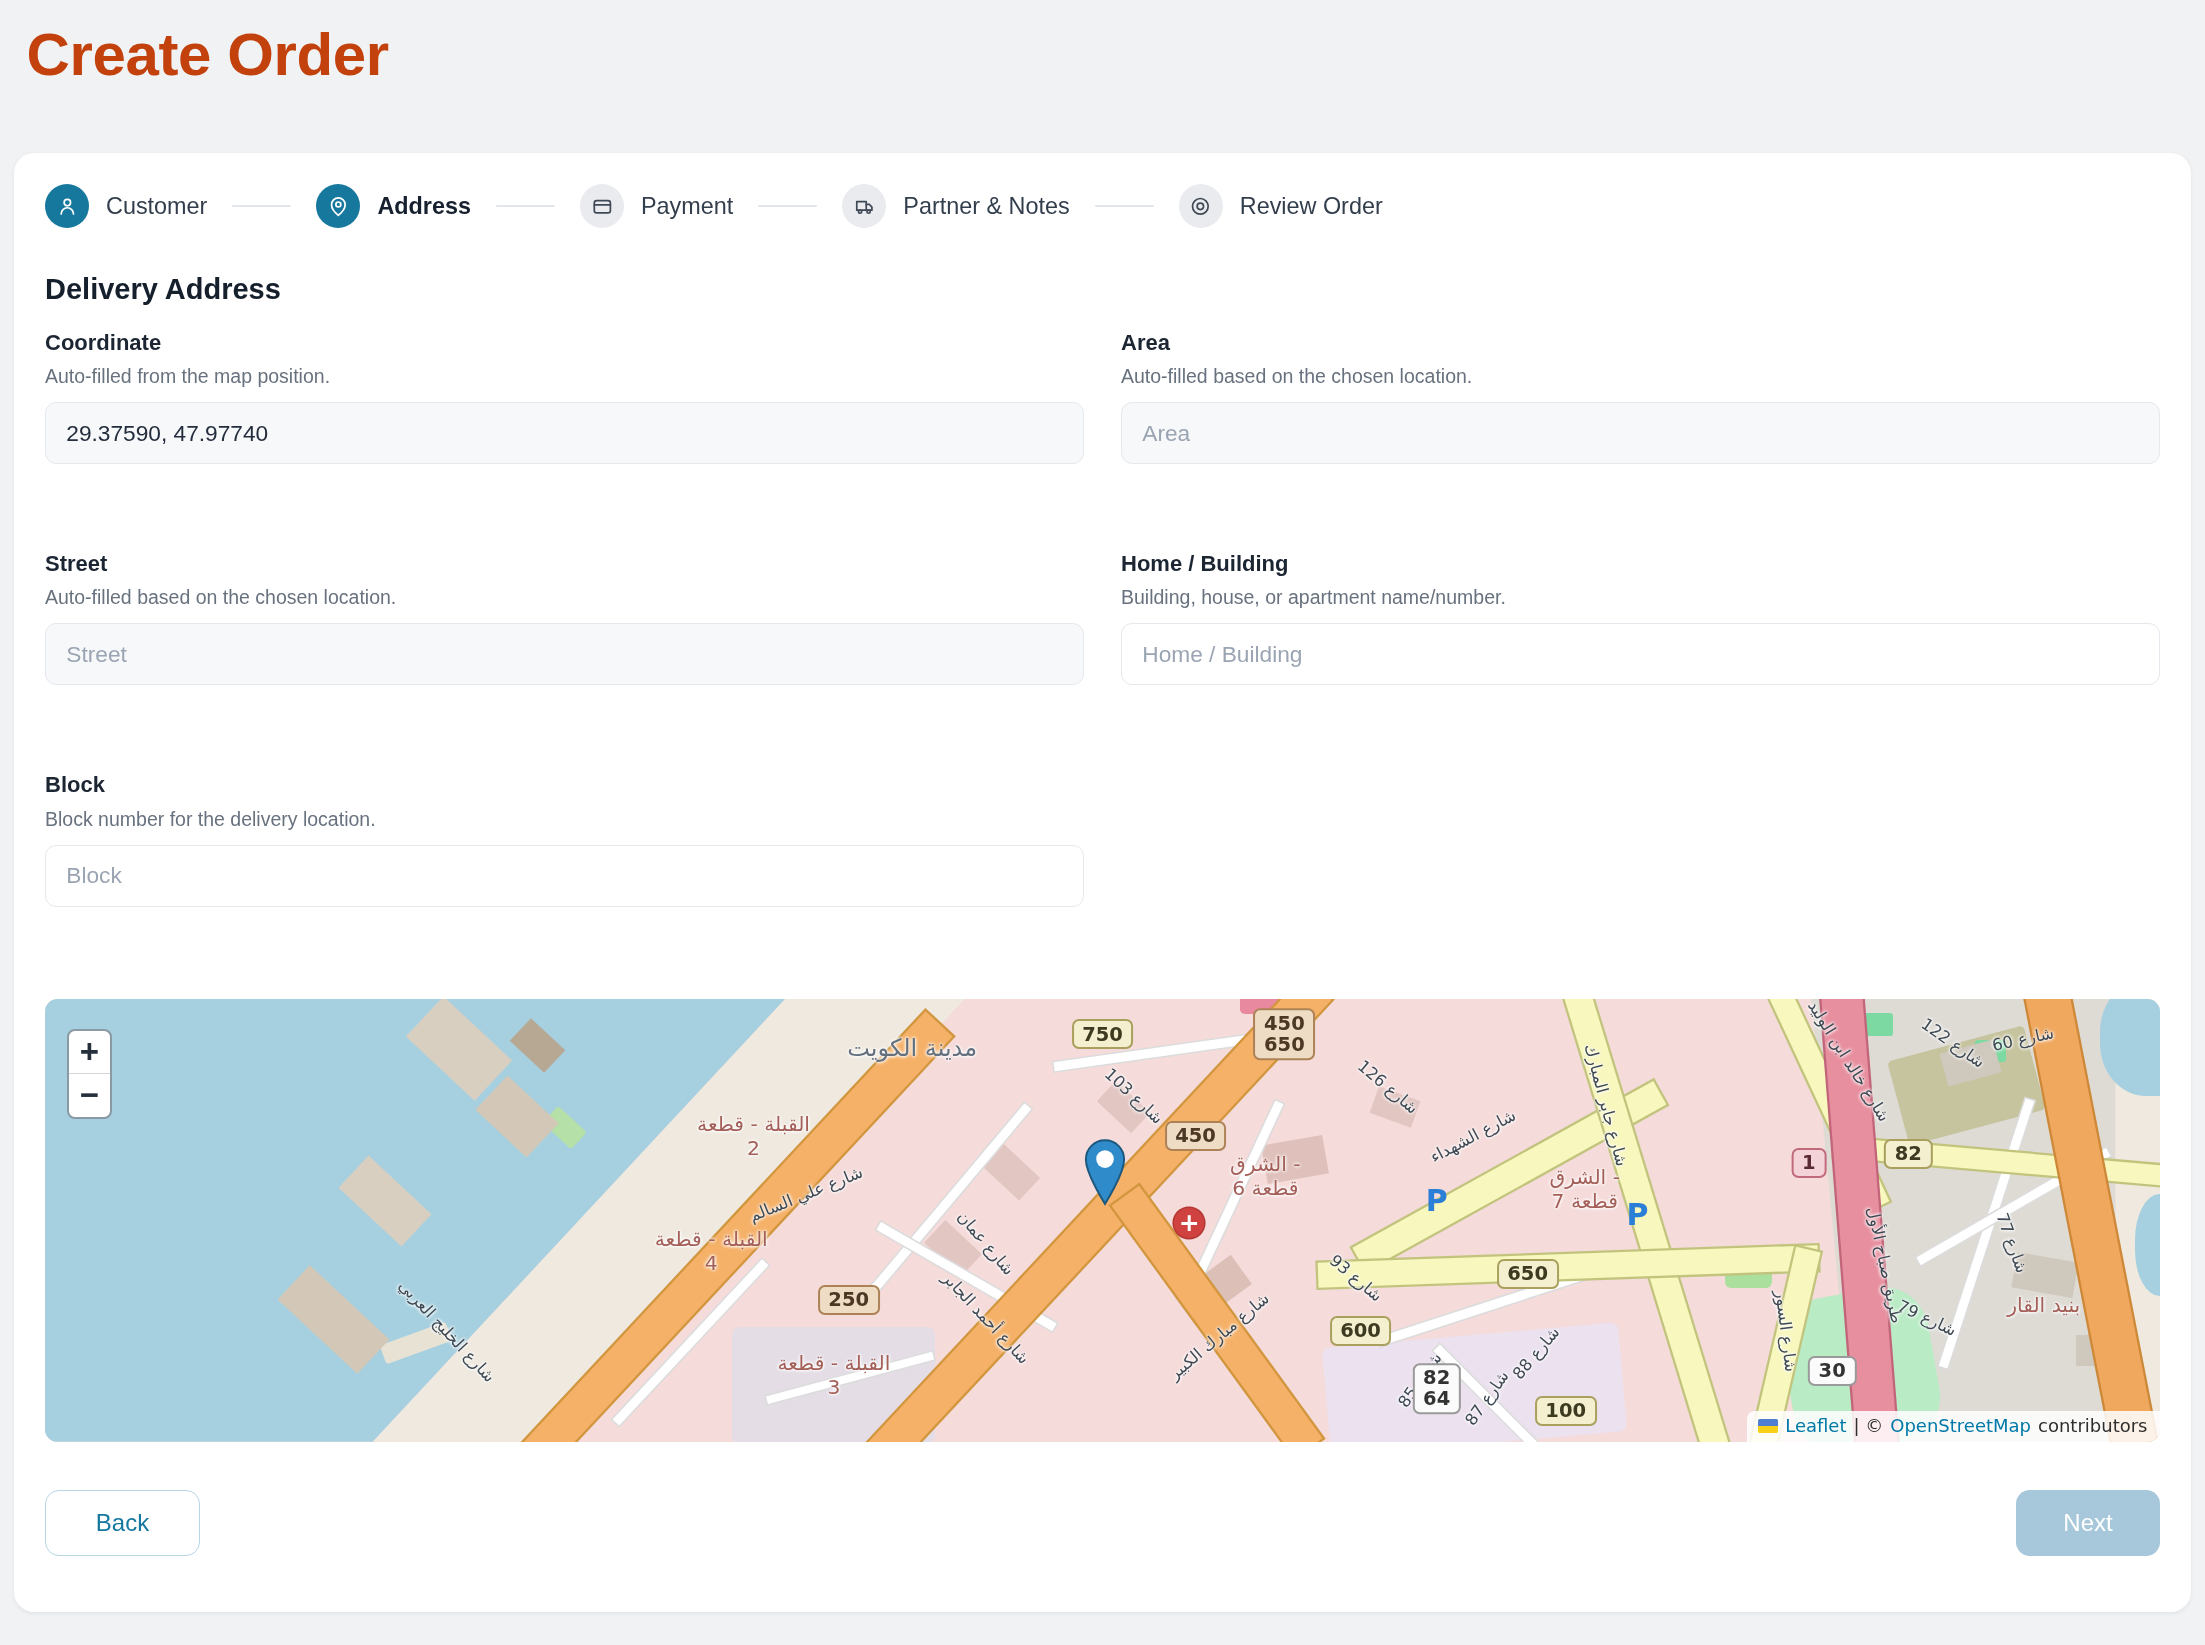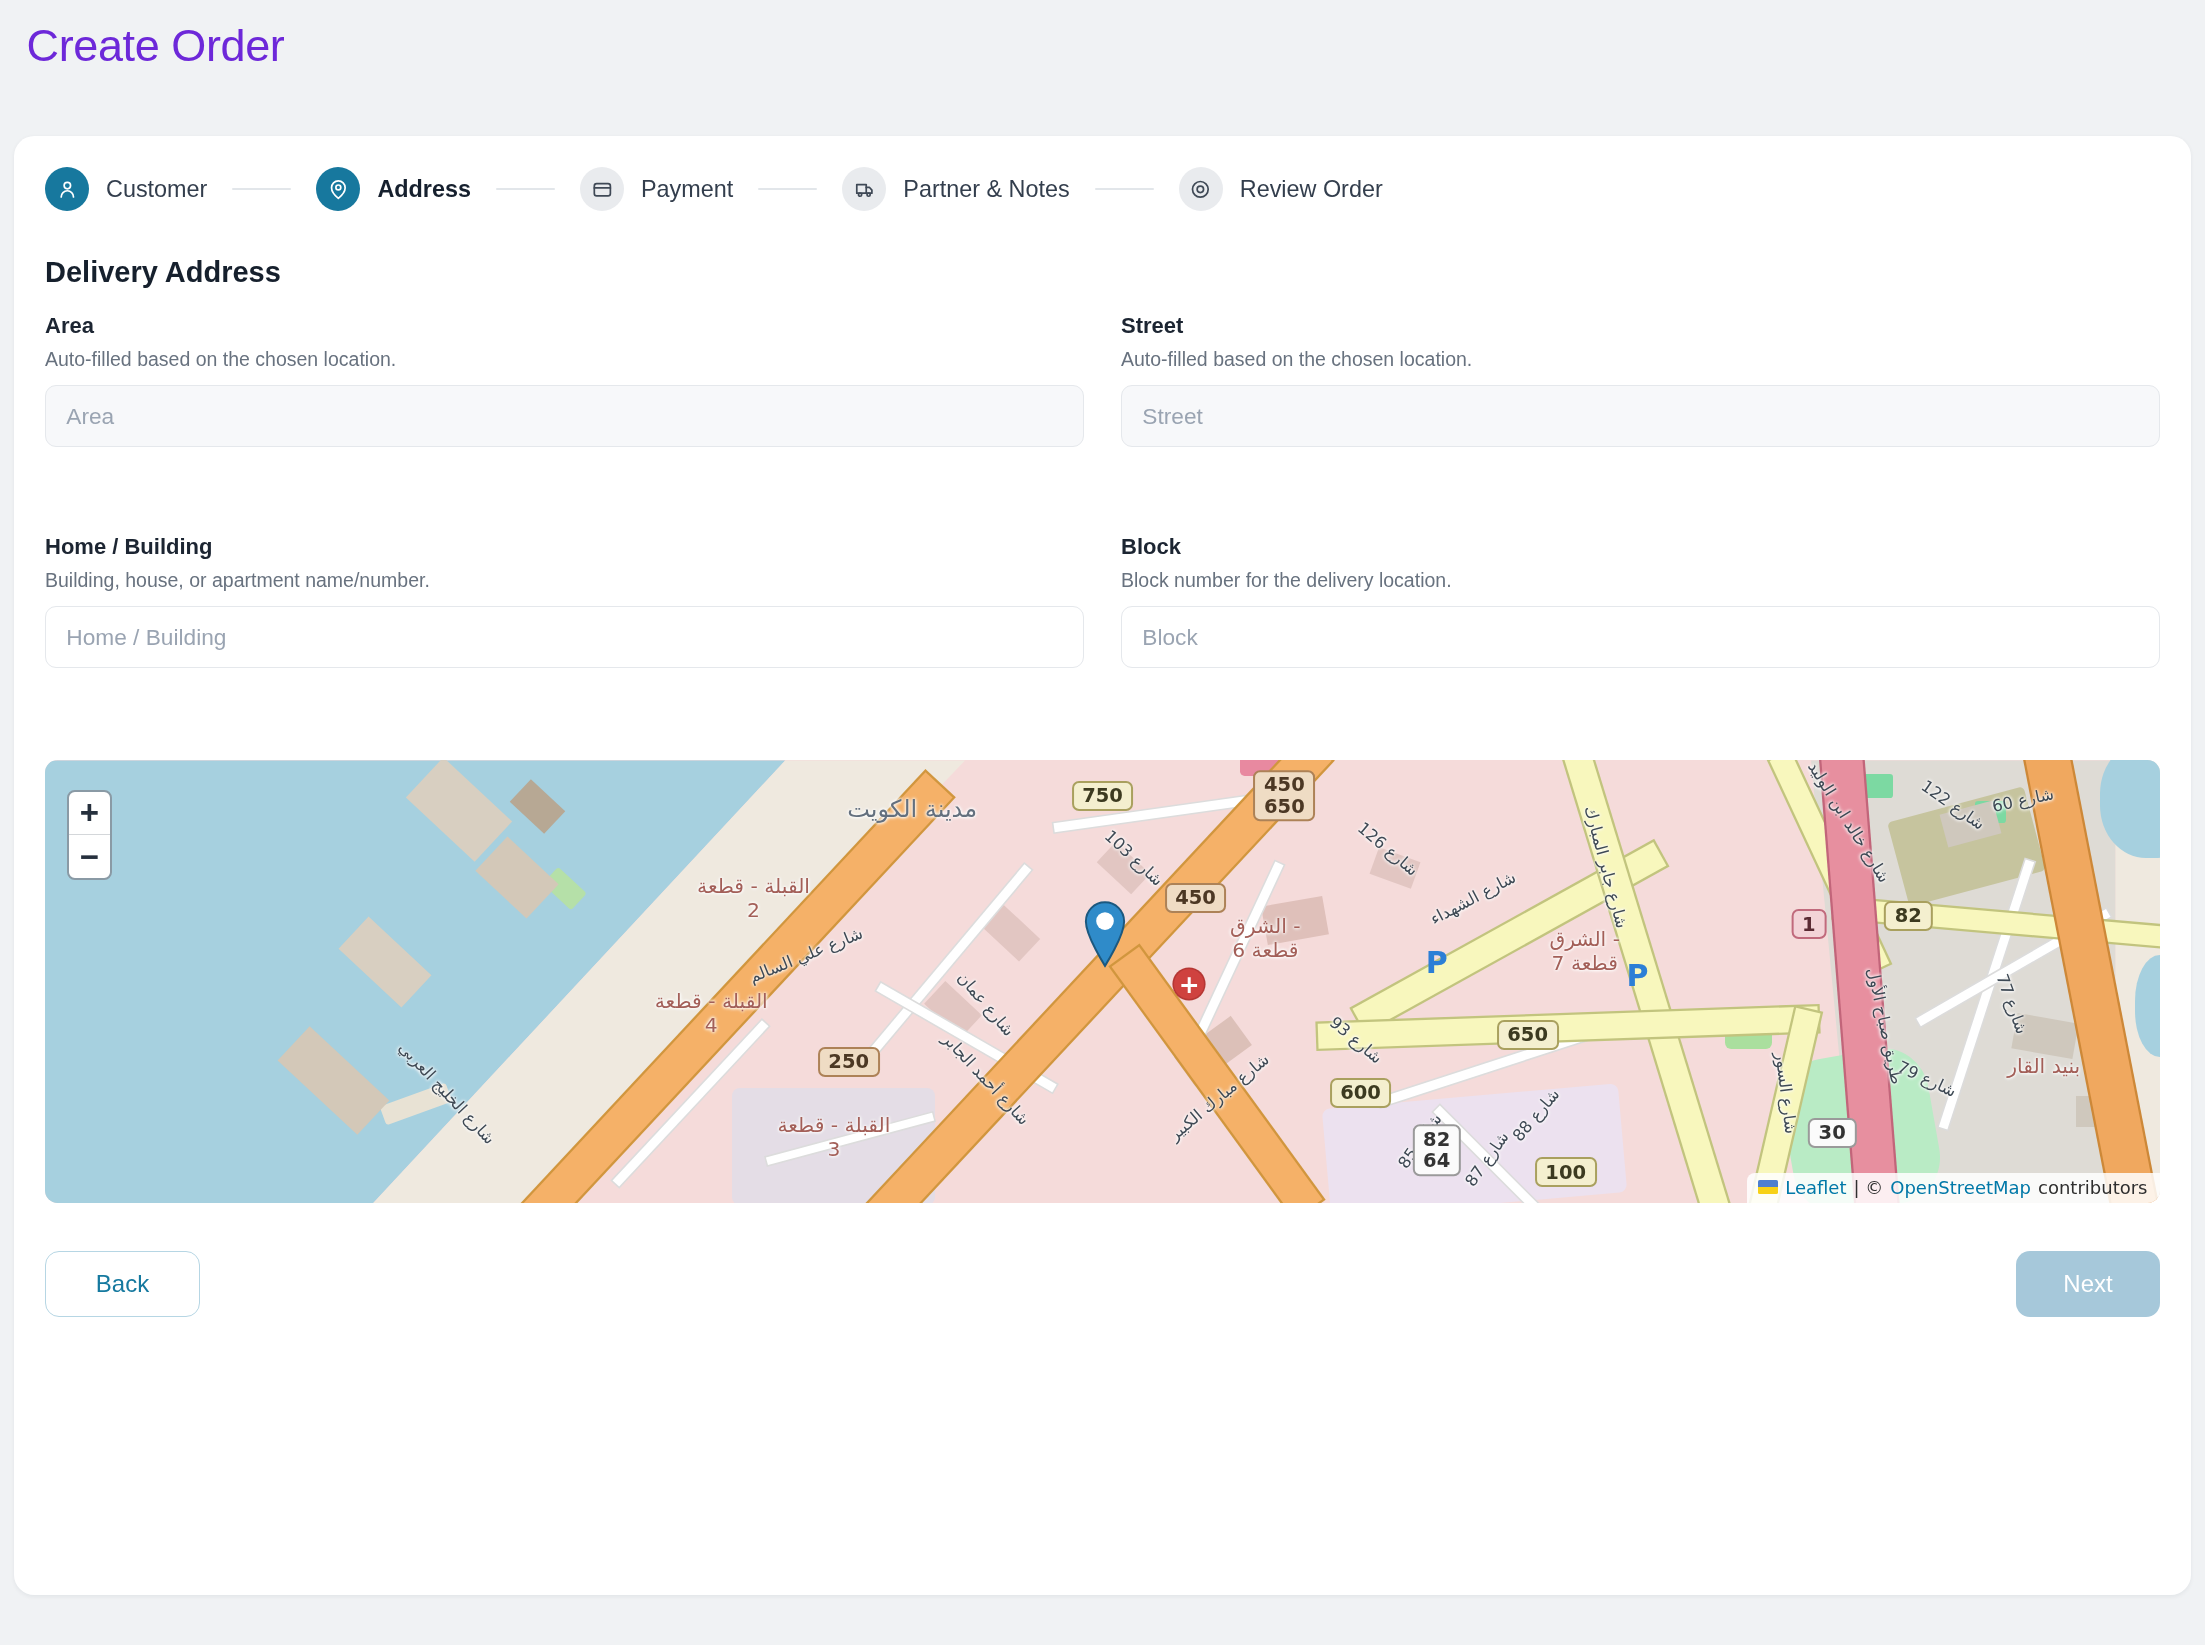--- a/index.html
+++ b/index.html
@@ -5,21 +5,21 @@
   * { margin:0; padding:0; box-sizing:border-box; }
   html,body { width:2205px; height:1646px; }
   body {
     background:#f0f2f4;
     font-family:"Liberation Sans", sans-serif;
     color:#1b2533;
     overflow:hidden;
   }
   
   .page-header { padding:20.3px 28px 0 26.6px; }
-  .page-title { font-size:45px; font-weight:400; color:#6d28d9; letter-spacing:-0.4px; }
+  .page-title { font-size:60px; font-weight:700; color:#c2410c; letter-spacing:-0.4px; }
   .page-subtitle { margin-top:15.6px; font-size:24px; color:#4a5462; }
   .read-more { color:#0c7da5; text-decoration:underline; cursor:pointer; font-weight:500; }
 
   
   .card {
     margin:64px 14px 0 14px;
     background:#ffffff;
     border-radius:20.3px;
     padding:31px 31px 31px 31px;
     box-shadow:0 1.6px 4.7px rgba(20,30,50,0.06);
@@ -200,20 +200,25 @@
           </svg>
       </div>
       <div class="step-label">Review Order</div>
     </div>
   </div>
 
   <div class="section-heading">Delivery Address</div>
 
   <div class="form-grid">
 
+    <div class="field">
+      <div class="field-label">Coordinate</div>
+      <div class="field-help">Auto-filled from the map position.</div>
+      <input class="text-input readonly" type="text" value="29.37590, 47.97740" style="">
+    </div>
 
     <div class="field">
       <div class="field-label">Area</div>
       <div class="field-help">Auto-filled based on the chosen location.</div>
       <input class="text-input readonly" type="text" placeholder="Area" style="">
     </div>
 
     <div class="field">
       <div class="field-label">Street</div>
       <div class="field-help">Auto-filled based on the chosen location.</div>

